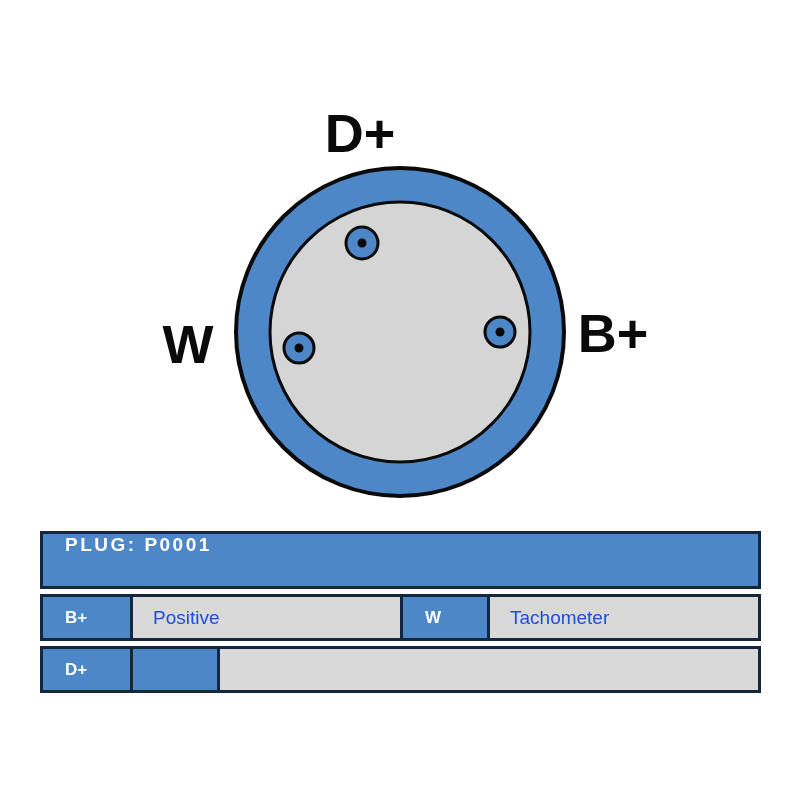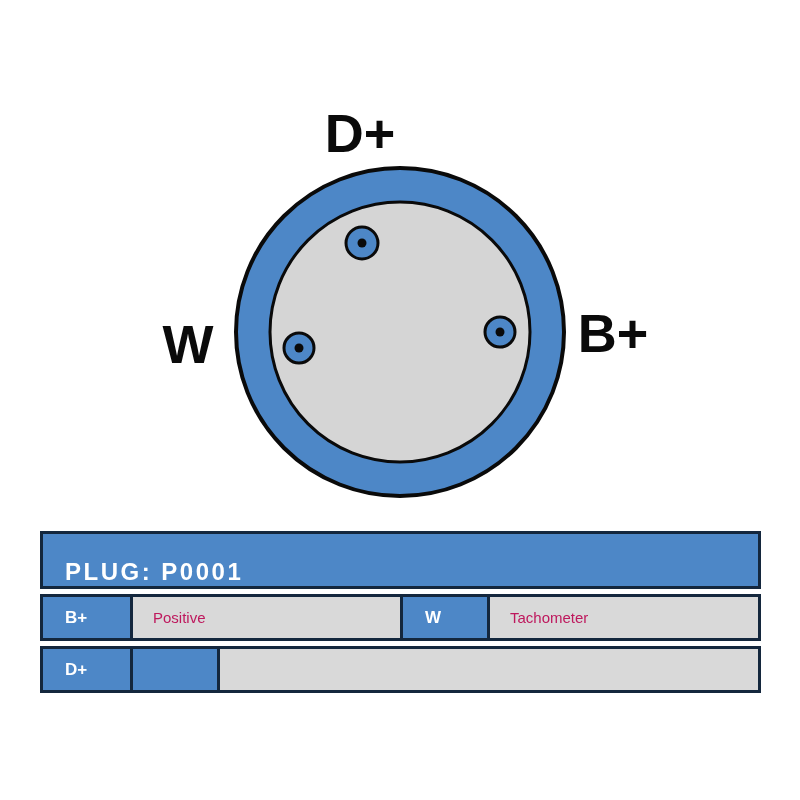--- a/index.html
+++ b/index.html
@@ -21,25 +21,25 @@
     position: absolute;
     left: 40px;
     top: 531px;
     width: 721px;
   }
   .t-header {
     border: 3px solid #14273d;
     background: #4d87c7;
     color: #ffffff;
     font-weight: 700;
-    font-size: 24px;
+    font-size: 19px;
     letter-spacing: 2.5px;
     height: 58px;
     display: flex;
-    align-items: flex-end;
+    align-items: flex-start;
     padding-left: 22px;
   }
   .t-row {
     display: flex;
     border: 3px solid #14273d;
     margin-top: 5px;
     height: 47px;
   }
   .cell {
     display: flex;
@@ -51,22 +51,22 @@
     width: 87px;
     background: #4d87c7;
     color: #ffffff;
     font-weight: 700;
     font-size: 17px;
     padding-left: 22px;
   }
   .cell.val {
     width: 270px;
     background: #d9d9d9;
-    color: #be185d;
-    font-size: 15px;
+    color: #1d4ed8;
+    font-size: 19px;
     padding-left: 20px;
   }
   .cell.val.last { flex: 1; }
 </style>
 </head>
 <body>
 
 <div class="stage">
 
   <svg class="diagram" width="800" height="525" viewBox="0 0 800 525">

